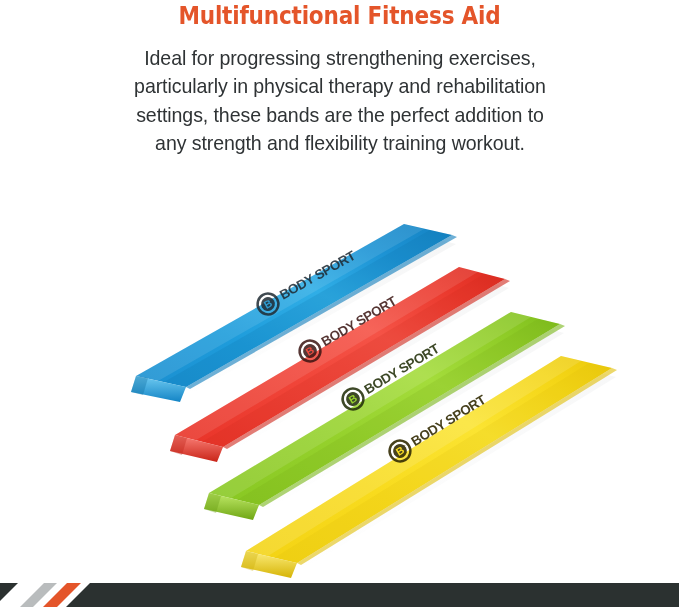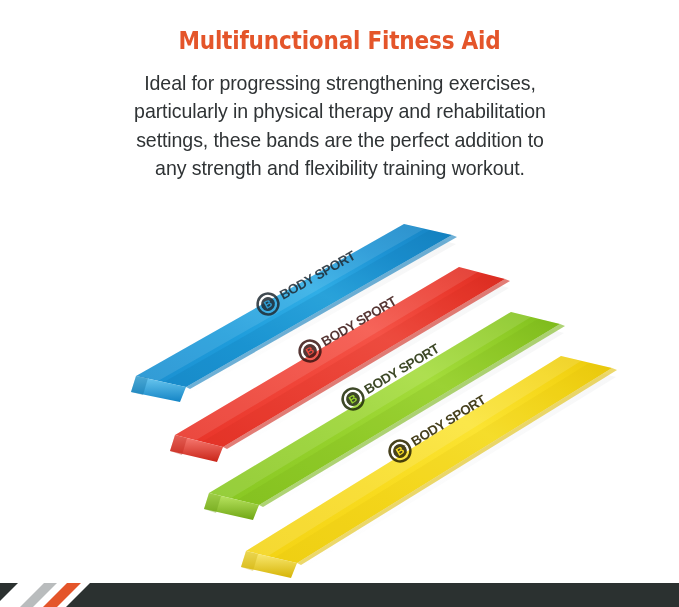--- a/index.html
+++ b/index.html
@@ -22,21 +22,21 @@
     inset: 0;
     background: #ffffff;
   }
 
   
   .copy-block {
     position: absolute;
     top: 0;
     left: 0;
     width: 679px;
-    padding-top: 25px;
+    padding-top: 0;
     text-align: center;
   }
 
   .headline {
     margin: 0;
     padding: 0 20px;
     color: #E4552A;
     font-family: "DejaVu Sans Condensed", "Liberation Sans Narrow", "Liberation Sans", sans-serif;
     font-size: 25.5px;
     font-weight: 700;

